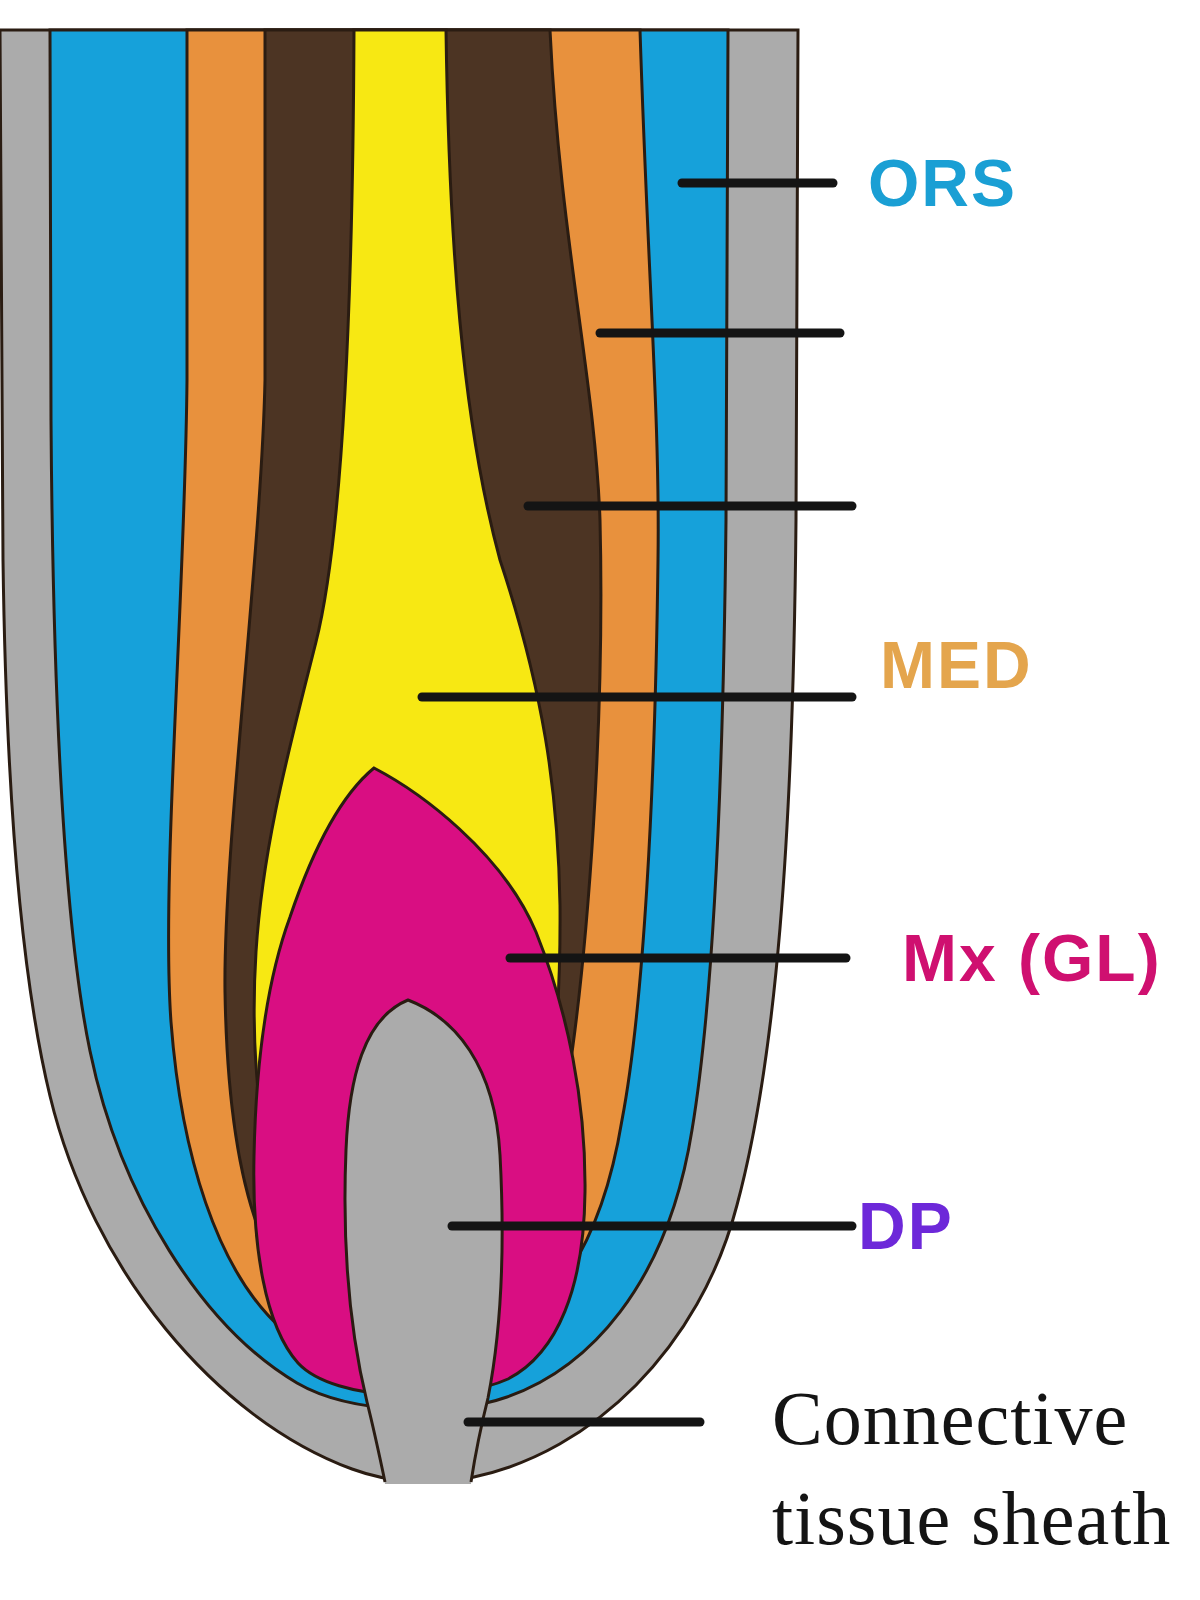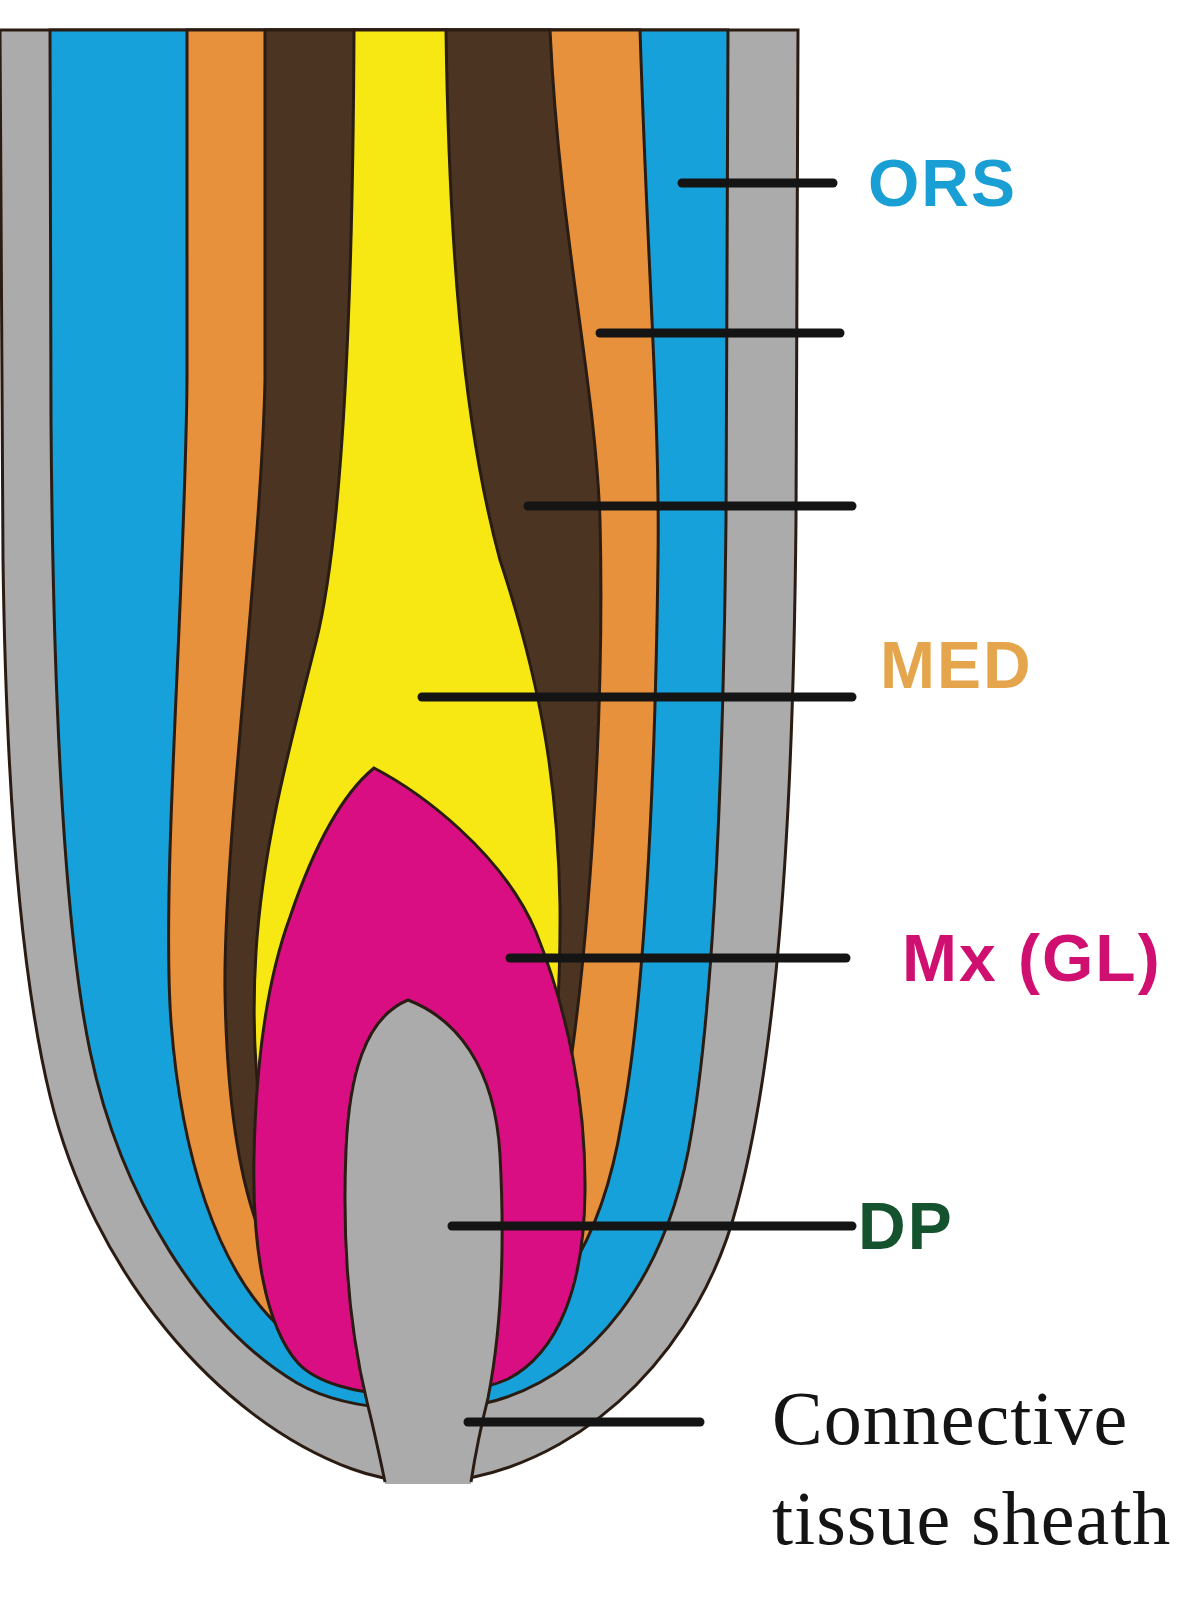--- a/index.html
+++ b/index.html
@@ -131,17 +131,17 @@
   </svg>
 
   <div class="layer-label" style="left: 868px; top: 183px; color: rgb(26, 159, 212);">ORS</div>
 
 
 
   <div class="layer-label" style="left: 880px; top: 665px; color: rgb(228, 165, 77);">MED</div>
 
   <div class="layer-label" style="left: 872px; top: 958px; color: rgb(207, 16, 112); margin-left: 30px;">Mx (GL)</div>
 
-  <div class="layer-label plain" style="left: 858px; top: 1226px; color: #14532d;">DP</div>
+  <div class="layer-label plain" style="left: 858px; top: 1226px; color: #6d28d9;">DP</div>
 
   <div class="block-label" style="left: 772px; top: 1368px; color: rgb(20, 20, 20);">Connective tissue sheath</div>
 
 </div>
 
 </body></html>

